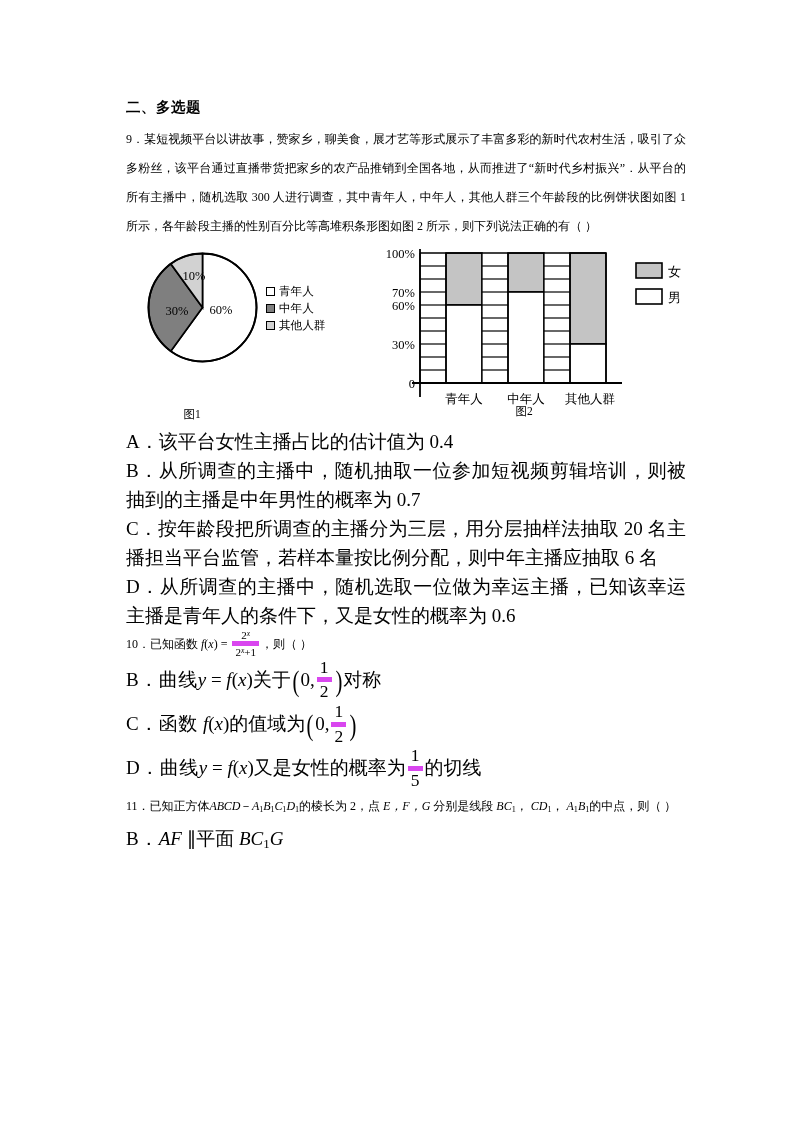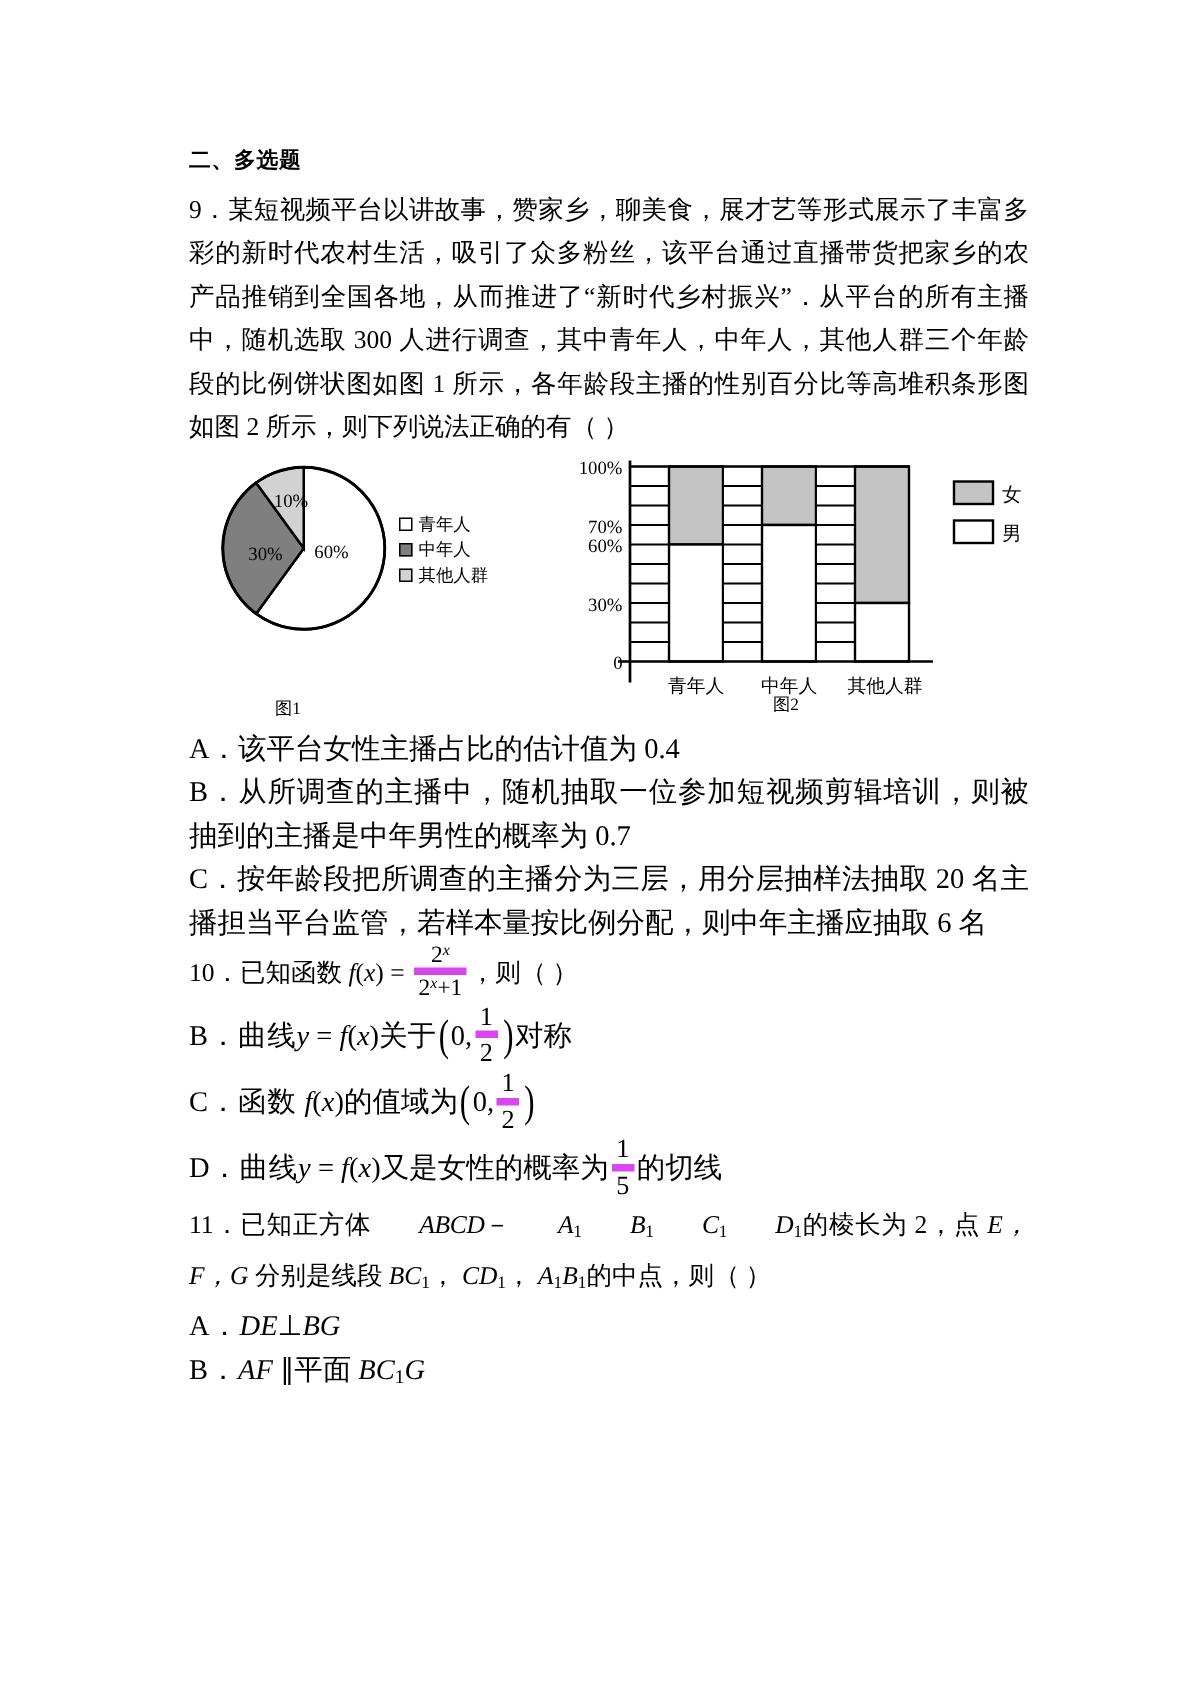--- a/index.html
+++ b/index.html
@@ -25,21 +25,21 @@
     width: 560px;
   }
   .section-title {
     font-size: 14.5px;
     font-weight: bold;
     letter-spacing: 0.5px;
     margin: 0 0 8px 0;
     line-height: 1.3;
   }
   .para {
-    font-size: 17px;
+    font-size: 12px;
     line-height: 29px;
     text-align: justify;
     text-justify: inter-ideograph;
     margin: 0;
   }
   .opt {
     font-size: 19px;
     line-height: 29px;
     margin: 0;
     text-align: justify;
@@ -125,21 +125,21 @@
     font-size: 1.55em;
     line-height: 0.8;
     vertical-align: middle;
     font-family: "Liberation Serif", serif;
     transform: scaleX(0.7);
     position: relative;
     top: -0.02em;
   }
   sub { font-size: 0.68em; vertical-align: -0.24em; }
   sup { font-size: 0.68em; vertical-align: 0.42em; }
-  .tight { letter-spacing: -0.2px; margin-left: 32px; }
+  .tight { letter-spacing: -0.2px; }
 </style>
 </head>
 <body>
 
 <div class="page">
   <div class="content">
 
     <div class="section-title">二、多选题</div>
 
     <div class="para">9．某短视频平台以讲故事，赞家乡，聊美食，展才艺等形式展示了丰富多彩的新时代农村生活，吸引了众多粉丝，该平台通过直播带货把家乡的农产品推销到全国各地，从而推进了“新时代乡村振兴”．从平台的所有主播中，随机选取 300 人进行调查，其中青年人，中年人，其他人群三个年龄段的比例饼状图如图 1 所示，各年龄段主播的性别百分比等高堆积条形图如图 2 所示，则下列说法正确的有（    ）</div>
@@ -260,20 +260,21 @@
           <text x="294" y="57" font-family="Liberation Serif, serif" font-size="13" fill="#000">男</text>
         </svg>
       </div>
 
       <div class="fig-caption cap2">图2</div>
     </div>
 
     <div class="opt">A．该平台女性主播占比的估计值为 0.4</div>
     <div class="opt">B．从所调查的主播中，随机抽取一位参加短视频剪辑培训，则被抽到的主播是中年男性的概率为 0.7</div>
     <div class="opt">C．按年龄段把所调查的主播分为三层，用分层抽样法抽取 20 名主播担当平台监管，若样本量按比例分配，则中年主播应抽取 6 名</div>
+    <div class="opt">D．从所调查的主播中，随机选取一位做为幸运主播，已知该幸运主播是青年人的条件下，又是女性的概率为 0.6</div>
 
     <div class="para">
       <span>10．已知函数</span>
       <span class="mi">f</span><span class="mn">(</span><span class="mi">x</span><span class="mn">)</span><span class="mn"> = </span><span class="frac"><span class="nu"><span class="mn">2</span><sup class="mi">x</sup></span><span class="de"><span class="mn">2</span><sup class="mi">x</sup><span class="mn">+1</span></span></span><span>，则（    ）</span>
     </div>
 
     <div class="opt">
       <span class="opt-label">B．曲线</span><span class="mi">y</span><span class="mn"> = </span><span class="mi">f</span><span class="mn">(</span><span class="mi">x</span><span class="mn">)</span><span>关于</span><span class="paren-big">(</span><span class="mn">0,</span><span class="frac"><span class="nu mn">1</span><span class="de mn">2</span></span><span class="paren-big">)</span><span>对称</span>
     </div>
     <div class="opt">
@@ -281,20 +282,17 @@
     </div>
     <div class="opt">
       <span class="opt-label">D．曲线</span><span class="mi">y</span><span class="mn"> = </span><span class="mi">f</span><span class="mn">(</span><span class="mi">x</span><span class="mn">)</span><span>又是女性的概率为</span><span class="frac"><span class="nu mn">1</span><span class="de mn">5</span></span><span>的切线</span>
     </div>
 
     <div class="para">
       <span>11．已知正方体</span><span class="mi tight">ABCD</span><span class="mn">－</span><span class="mi tight">A</span><sub class="mn">1</sub><span class="mi tight">B</span><sub class="mn">1</sub><span class="mi tight">C</span><sub class="mn">1</sub><span class="mi tight">D</span><sub class="mn">1</sub><span>的棱长为 2，点</span> <span class="mi">E，F，G</span> <span>分别是线段</span> <span class="mi">BC</span><sub class="mn">1</sub><span class="mn">，</span> <span class="mi">CD</span><sub class="mn">1</sub><span class="mn">，</span> <span class="mi">A</span><sub class="mn">1</sub><span class="mi">B</span><sub class="mn">1</sub><span>的中点，则（    ）</span>
     </div>
 
     <div class="opt">
-      <span class="opt-label">A．</span><span class="mi">DE</span><span class="mn">⊥</span><span class="mi">BG</span>
-    </div>
-    <div class="opt">
       <span class="opt-label">B．</span><span class="mi">AF</span><span class="mn"> ∥</span><span>平面 </span><span class="mi">BC</span><sub class="mn">1</sub><span class="mi">G</span>
     </div>
 
   </div>
 </div>
 
 </body></html>

